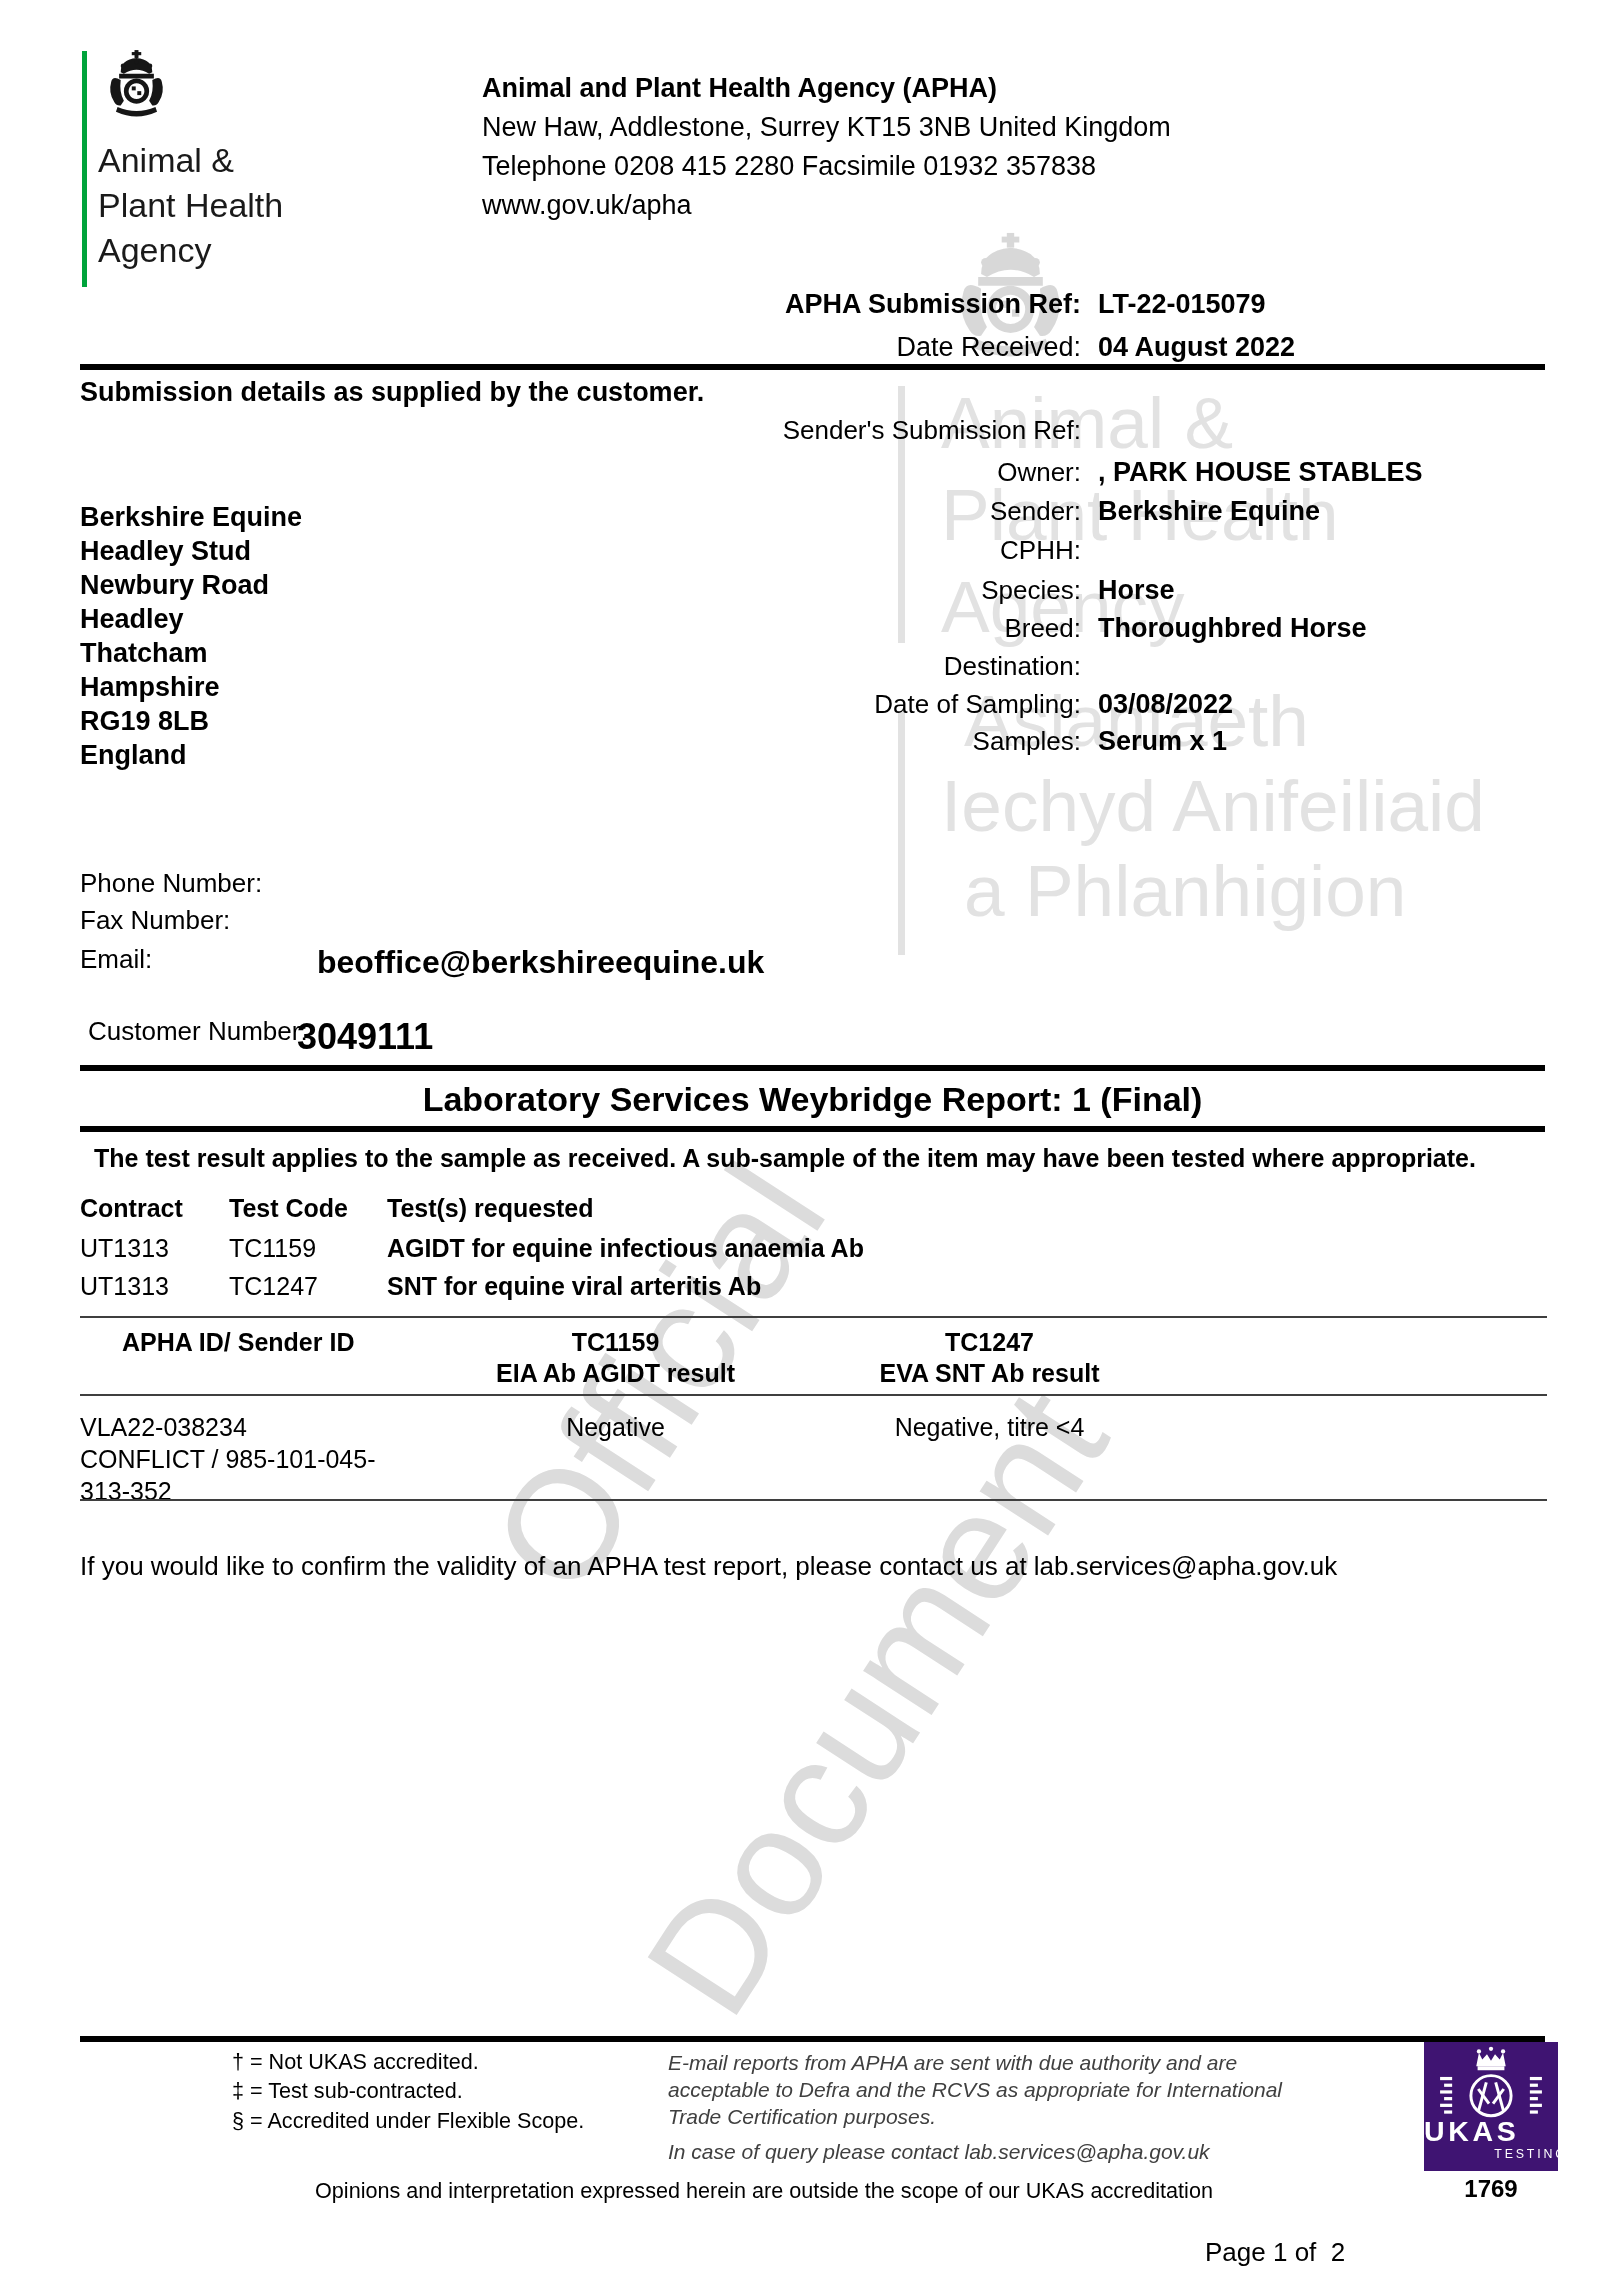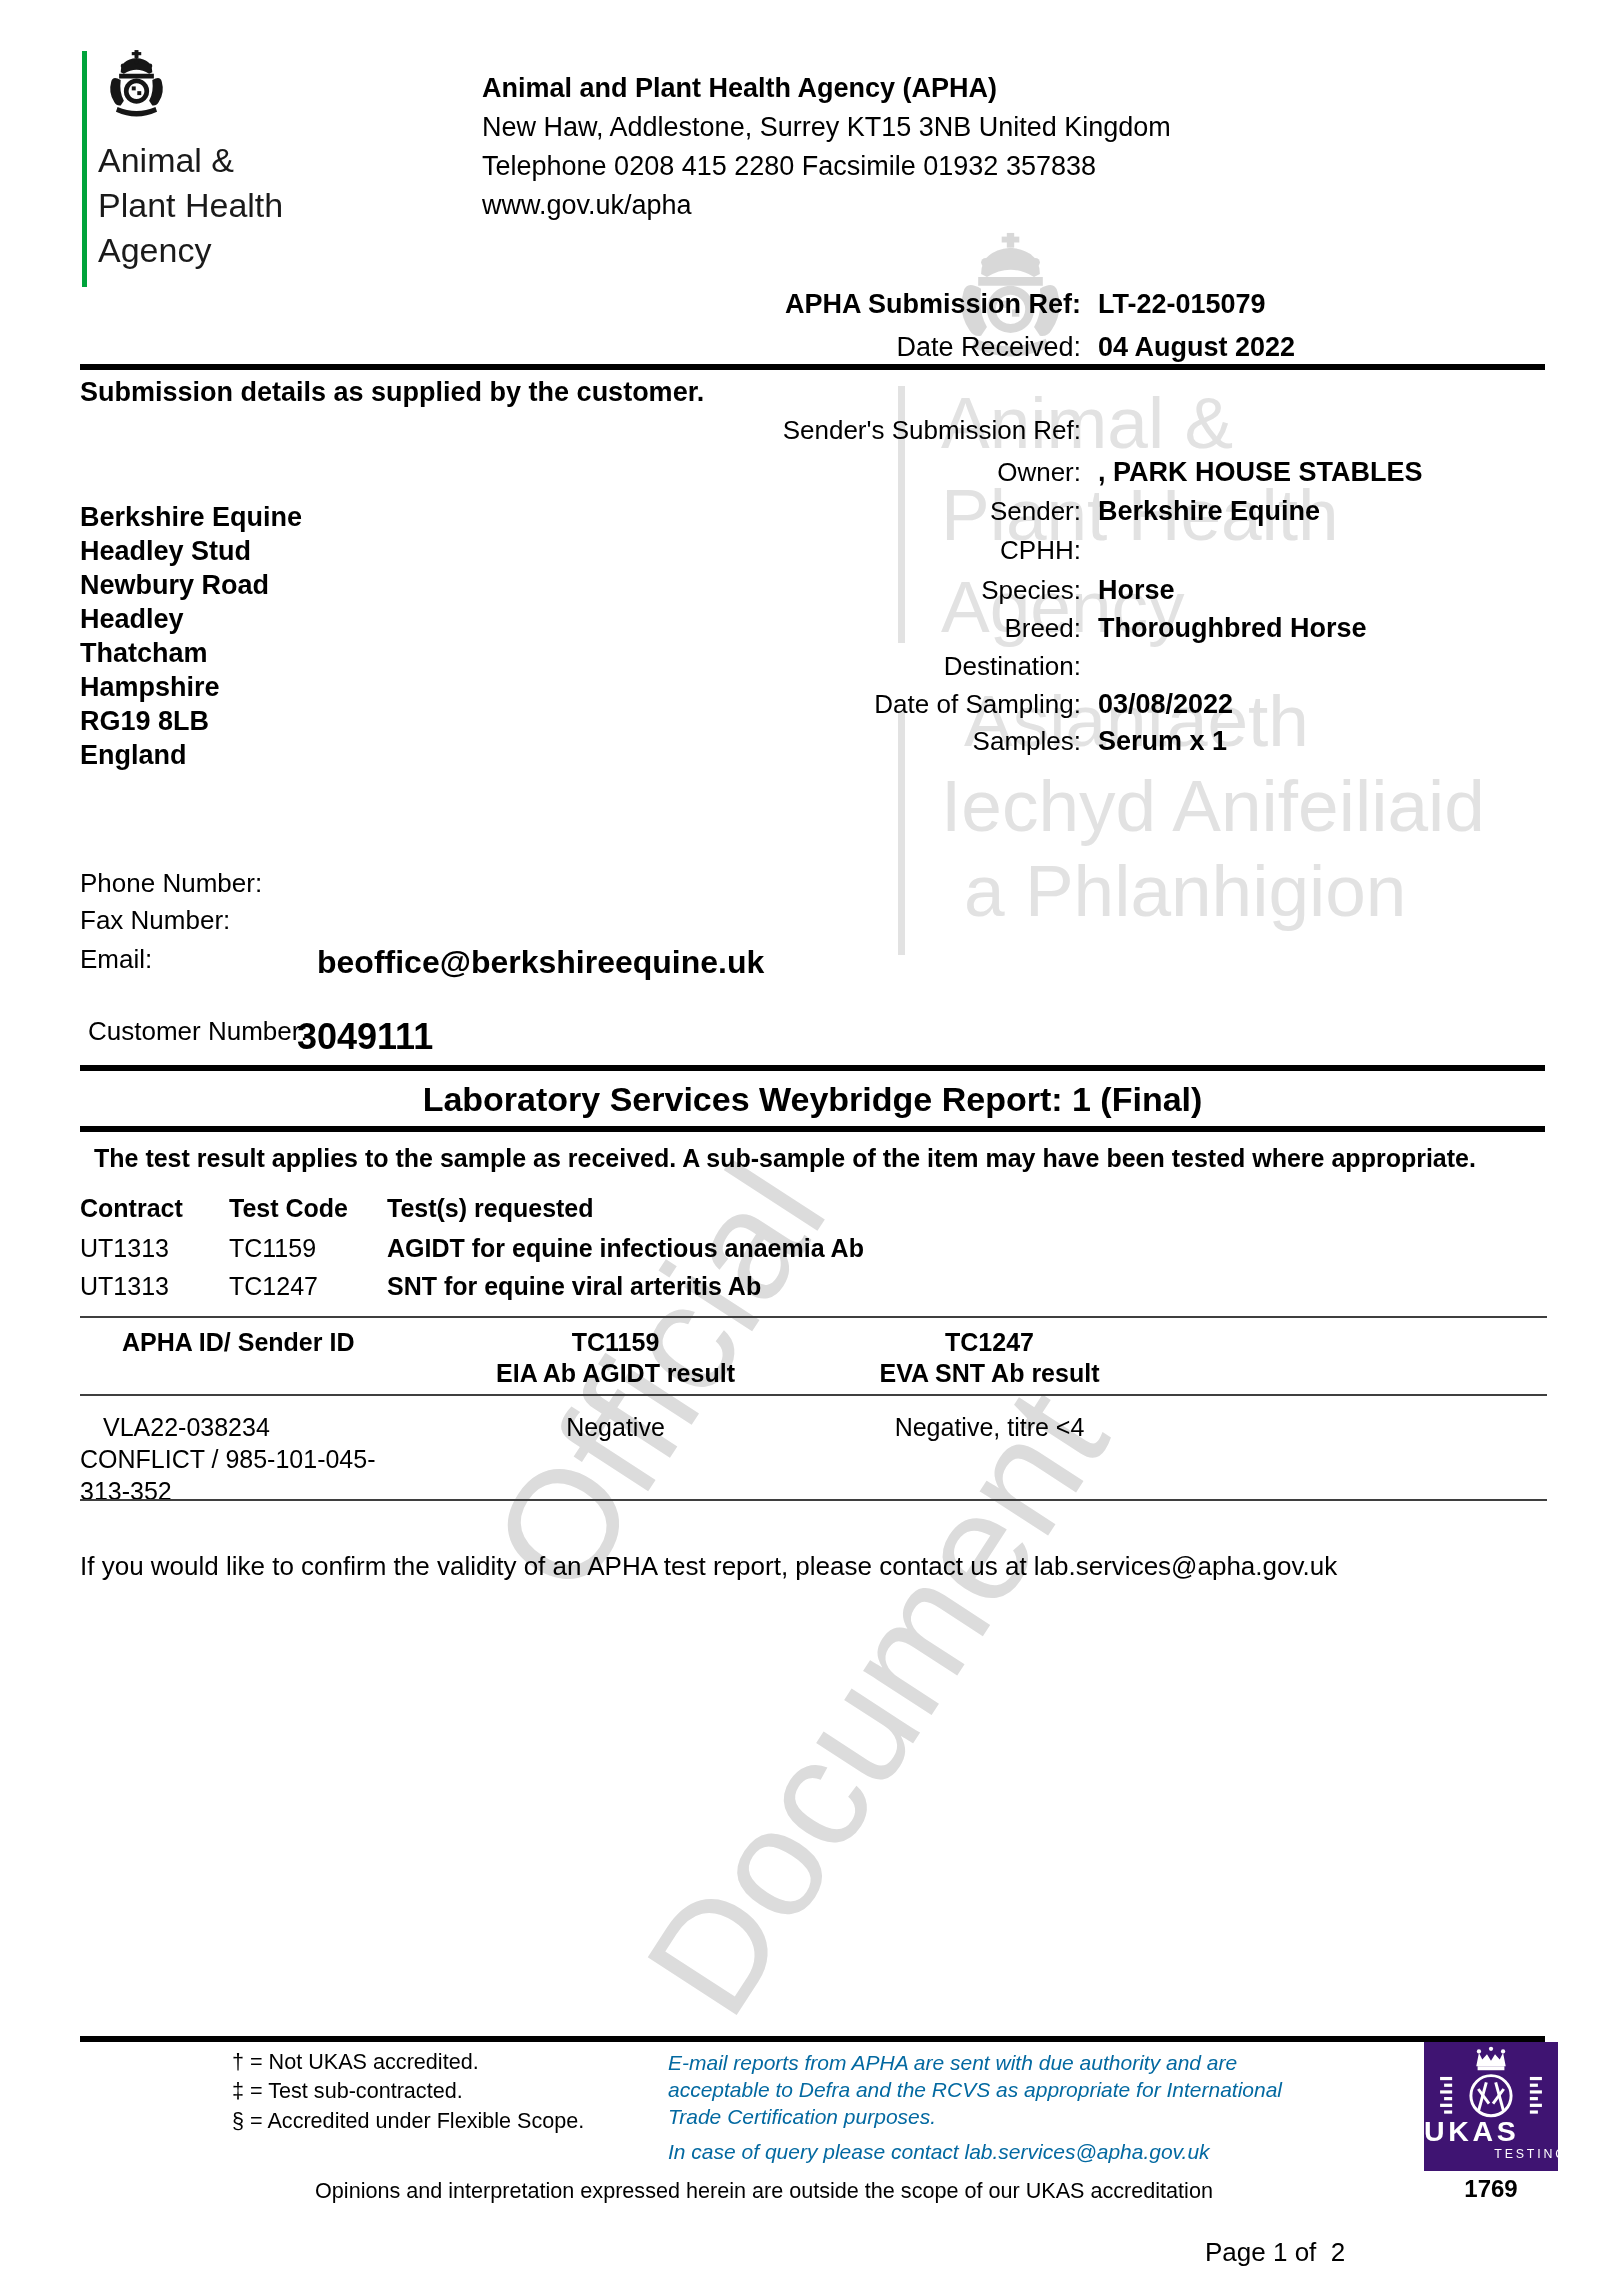--- a/index.html
+++ b/index.html
@@ -15,21 +15,21 @@
            transform:rotate(-57deg);transform-origin:center center;}
   .lbl-col{position:absolute;width:530px;left:551px;text-align:right;font-size:26px;white-space:nowrap;}
   .val-col{position:absolute;left:1098px;font-size:27px;font-weight:bold;white-space:nowrap;}
   .addr-line{font-size:27px;font-weight:bold;line-height:34px;}
   .logo-line{font-size:34px;line-height:45px;color:#1a1a1a;}
   .hdr-line{font-size:27px;line-height:39px;white-space:nowrap;}
   .req-cell{position:absolute;font-size:25px;white-space:nowrap;}
   .res-c1{position:absolute;left:432px;width:367px;text-align:center;font-size:25px;white-space:nowrap;}
   .res-c2{position:absolute;left:806px;width:367px;text-align:center;font-size:25px;white-space:nowrap;}
   .foot-note{position:absolute;left:232px;font-size:21.6px;white-space:nowrap;}
-  .foot-it{position:absolute;left:668px;font-size:21px;font-style:italic;color:#0369a1;white-space:nowrap;}
+  .foot-it{position:absolute;left:668px;font-size:21px;font-style:italic;color:#404040;white-space:nowrap;}
   .ukas-box{position:absolute;left:1424px;top:2042px;width:134px;height:129px;background:#3F1472;}
   .ukas-word{position:absolute;left:0;top:73px;width:134px;text-align:left;color:#fff;
              font-weight:bold;font-size:28.5px;letter-spacing:3.7px;}
   .ukas-testing{position:absolute;left:0;top:105px;width:134px;text-align:center;color:#fff;
              font-size:12.4px;letter-spacing:2.8px;padding-left:40px;}
 </style>
 </head>
 <body>
 
 <div class="page">
@@ -177,21 +177,21 @@
   <div class="rule-thin" style="left:80px;top:1316px;width:1467px;height:1.8px;"></div>
 
   <div class="abs b" style="left:122px;top:1328px;font-size:25px;">APHA ID/ Sender ID</div>
   <div class="res-c1 b" style="top:1328px;">TC1159</div>
   <div class="res-c2 b" style="top:1328px;">TC1247</div>
   <div class="res-c1 b" style="top:1359px;">EIA Ab AGIDT result</div>
   <div class="res-c2 b" style="top:1359px;">EVA SNT Ab result</div>
 
   <div class="rule-thin" style="left:80px;top:1394px;width:1467px;height:1.8px;"></div>
 
-  <div class="abs" style="left:80px;top:1413px;font-size:25px;margin-left:23px;">VLA22-038234</div>
+  <div class="abs" style="left:80px;top:1413px;font-size:25px;">VLA22-038234</div>
   <div class="res-c1" style="top:1413px;">Negative</div>
   <div class="res-c2" style="top:1413px;">Negative, titre &lt;4</div>
   <div class="abs" style="left:80px;top:1445px;font-size:25px;">CONFLICT / 985-101-045-</div>
   <div class="abs" style="left:80px;top:1477px;font-size:25px;">313-352</div>
 
   <div class="rule-thin" style="left:80px;top:1499px;width:1467px;height:1.8px;"></div>
 
   <div class="abs" style="left:80px;top:1551px;font-size:26px;">If you would like to confirm the validity of an APHA test report, please contact us at lab.services@apha.gov.uk</div>
 
   <div class="rule" style="left:80px;top:2036px;width:1465px;height:5.5px;"></div>

